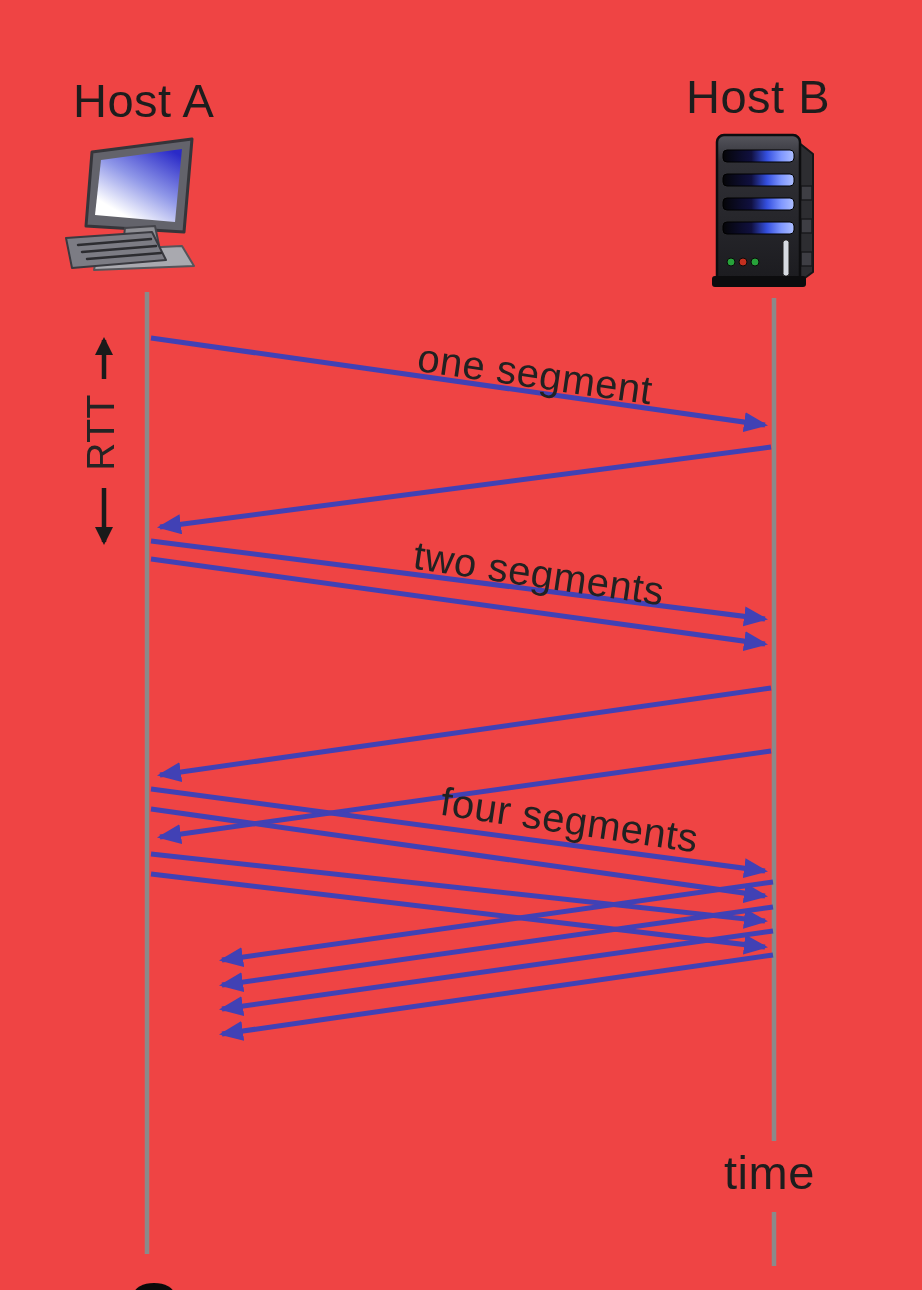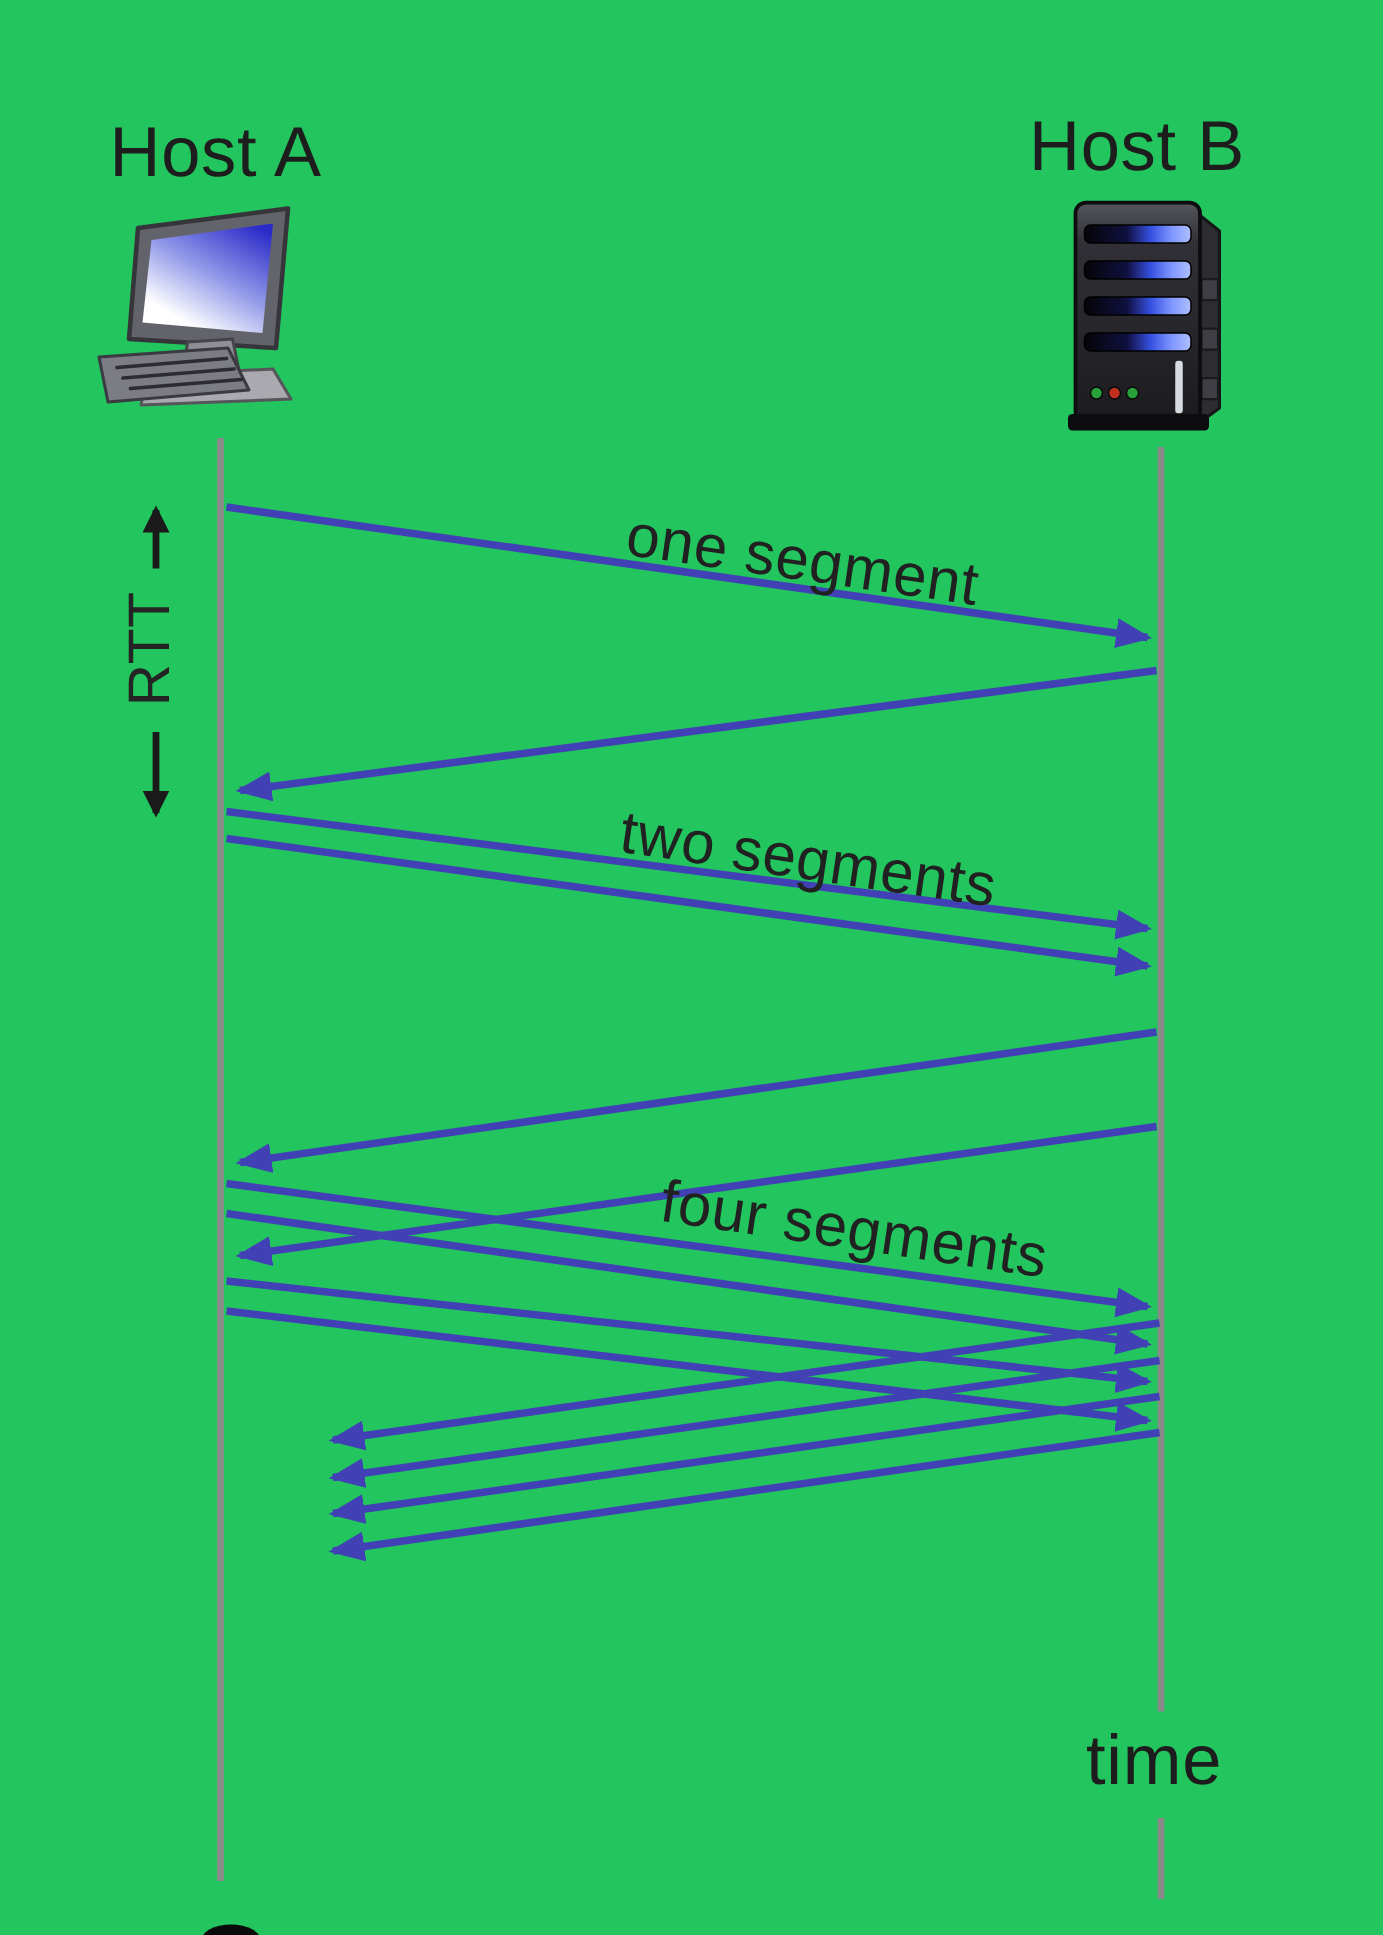--- a/index.html
+++ b/index.html
@@ -7,21 +7,21 @@
     --timeline-color:#8a8a8a;
     --text-color:#1d1d1d;
     --marker-color:#1a1a1a;
   }
   *{margin:0;padding:0;box-sizing:border-box;}
   html,body{background:#ffffff;}
   body{font-family:"Liberation Sans", sans-serif;}
   .stage{
     position:relative;
     width:922px;height:1290px;
-    background:#22c55e;
+    background:#ef4444;
     overflow:hidden;
   }
   .stage svg{position:absolute;left:0;top:0;}
   .label{
     position:absolute;
     color:var(--text-color);
     white-space:nowrap;
     line-height:1.05;
     letter-spacing:0.5px;
   }

